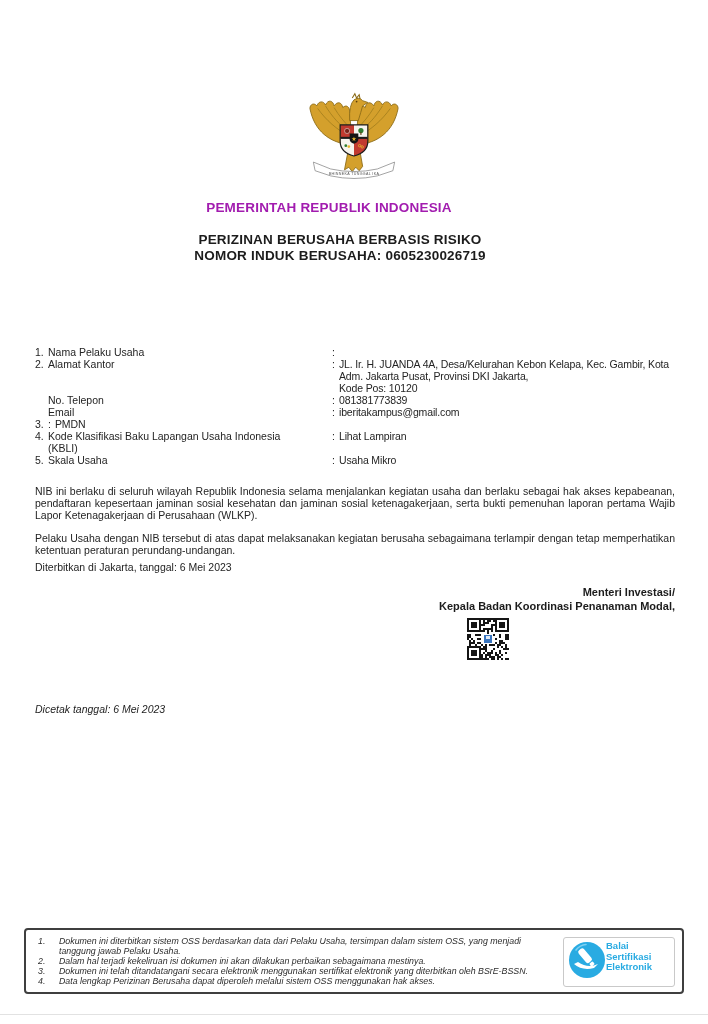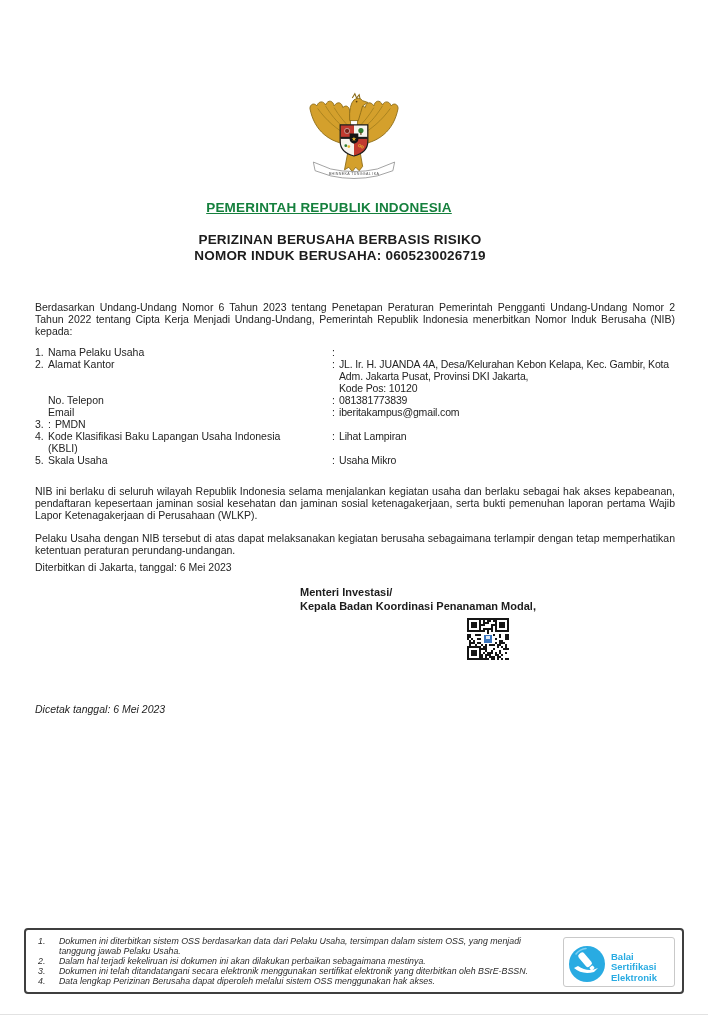--- a/index.html
+++ b/index.html
@@ -5,59 +5,59 @@
   html,body{margin:0;padding:0;background:#ffffff;}
   .page{
     position:relative;width:708px;height:1024px;background:#ffffff;
     font-family:"Liberation Sans",sans-serif;color:#222;overflow:hidden;
   }
   
   .emblem{position:absolute;top:86px;left:50%;transform:translateX(-50%);}
   
   .gov-title{
     position:absolute;top:200px;left:0;width:658px;text-align:center;
-    font-size:13.5px;font-weight:bold;letter-spacing:.2px;color:#15803d;text-decoration:underline;
+    font-size:13.5px;font-weight:bold;letter-spacing:.2px;color:#a21caf;
   }
   .doc-title{
     position:absolute;top:232px;left:0;width:680px;text-align:center;
     font-size:13.5px;font-weight:bold;line-height:16px;letter-spacing:.2px;color:#1c1c1c;
   }
   
   .bodytext{font-size:10.5px;line-height:12px;color:#242424;}
   .intro{position:absolute;top:290px;left:35px;width:640px;text-align:justify;}
   .fields{position:absolute;top:346px;left:35px;width:650px;}
   .field-row{display:flex;align-items:flex-start;}
   .f-num{width:13px;flex:0 0 13px;}
   .f-label{width:284px;flex:0 0 284px;}
   .f-colon{width:7px;flex:0 0 7px;}
   .f-value{flex:1;letter-spacing:-0.15px;}
   .f-value div,.f-label div{white-space:nowrap;}
   .para1{position:absolute;top:474px;left:35px;width:640px;text-align:justify;}
   .para2{position:absolute;top:521px;left:35px;width:640px;text-align:justify;}
   .issued{position:absolute;top:561px;left:35px;width:640px;}
   .printed{position:absolute;top:703px;left:35px;width:400px;font-style:italic;}
   
-  .sig-block{position:absolute;top:586px;left:300px;width:375px;text-align:left;}
+  .sig-block{position:absolute;top:586px;left:300px;width:375px;text-align:right;}
   .sig-title{font-size:11px;font-weight:bold;line-height:13.5px;color:#1c1c1c;}
   .qr-wrap{margin:5px auto 4px auto;width:42px;height:42px;}
   .sig-caption{font-size:10.5px;color:#2a2a2a;}
   
   .footer-box{
     position:absolute;top:928px;left:24px;width:660px;height:66px;
     border:2px solid #3f3f3f;border-radius:4px;background:#fff;box-sizing:border-box;
     padding:6px 10px 4px 12px;
   }
   .notes{width:520px;font-style:italic;font-size:8.8px;line-height:10px;color:#2c2c2c;}
   .note-row{display:flex;align-items:flex-start;}
   .n-num{width:21px;flex:0 0 21px;}
   .n-text{flex:1;}
   .bse-logo{
     position:absolute;top:7px;right:7px;width:112px;height:50px;
     border:1px solid #c9c9c9;border-radius:3px;background:#fff;
-    display:flex;align-items:flex-end;gap:5px;padding:3px 4px;box-sizing:border-box;
+    display:flex;align-items:flex-start;padding:3px 4px;box-sizing:border-box;
   }
   .bse-text{font-size:9.5px;font-weight:bold;line-height:10.5px;color:#29ABE2;}
   .bottom-line{position:absolute;top:1014px;left:0;width:708px;height:1px;background:#e2e2e2;}
 </style>
 </head>
 <body>
 
 <div class="page">
 
   <svg class="emblem" width="104" height="102" viewBox="0 0 120 118">
@@ -114,21 +114,20 @@
       <text x="60" y="103.5" text-anchor="middle" font-size="4.2" letter-spacing="0.4" fill="#555">BHINNEKA TUNGGAL IKA</text>
     </g>
   </svg>
 
   <div class="gov-title">PEMERINTAH REPUBLIK INDONESIA</div>
   <div class="doc-title">
     <div>PERIZINAN BERUSAHA BERBASIS RISIKO</div>
     <div>NOMOR INDUK BERUSAHA: 0605230026719</div>
   </div>
 
-  <p class="intro bodytext">Berdasarkan Undang-Undang Nomor 6 Tahun 2023 tentang Penetapan Peraturan Pemerintah Pengganti Undang-Undang Nomor 2 Tahun 2022 tentang Cipta Kerja Menjadi Undang-Undang, Pemerintah Republik Indonesia menerbitkan Nomor Induk Berusaha (NIB) kepada:</p>
 
   <div class="fields bodytext">
     <div class="field-row">
       <div class="f-num">1.</div>
       <div class="f-label">
           <div>Nama Pelaku Usaha</div>
         </div>
       <div class="f-colon">:</div>
     </div>
     <div class="field-row">

